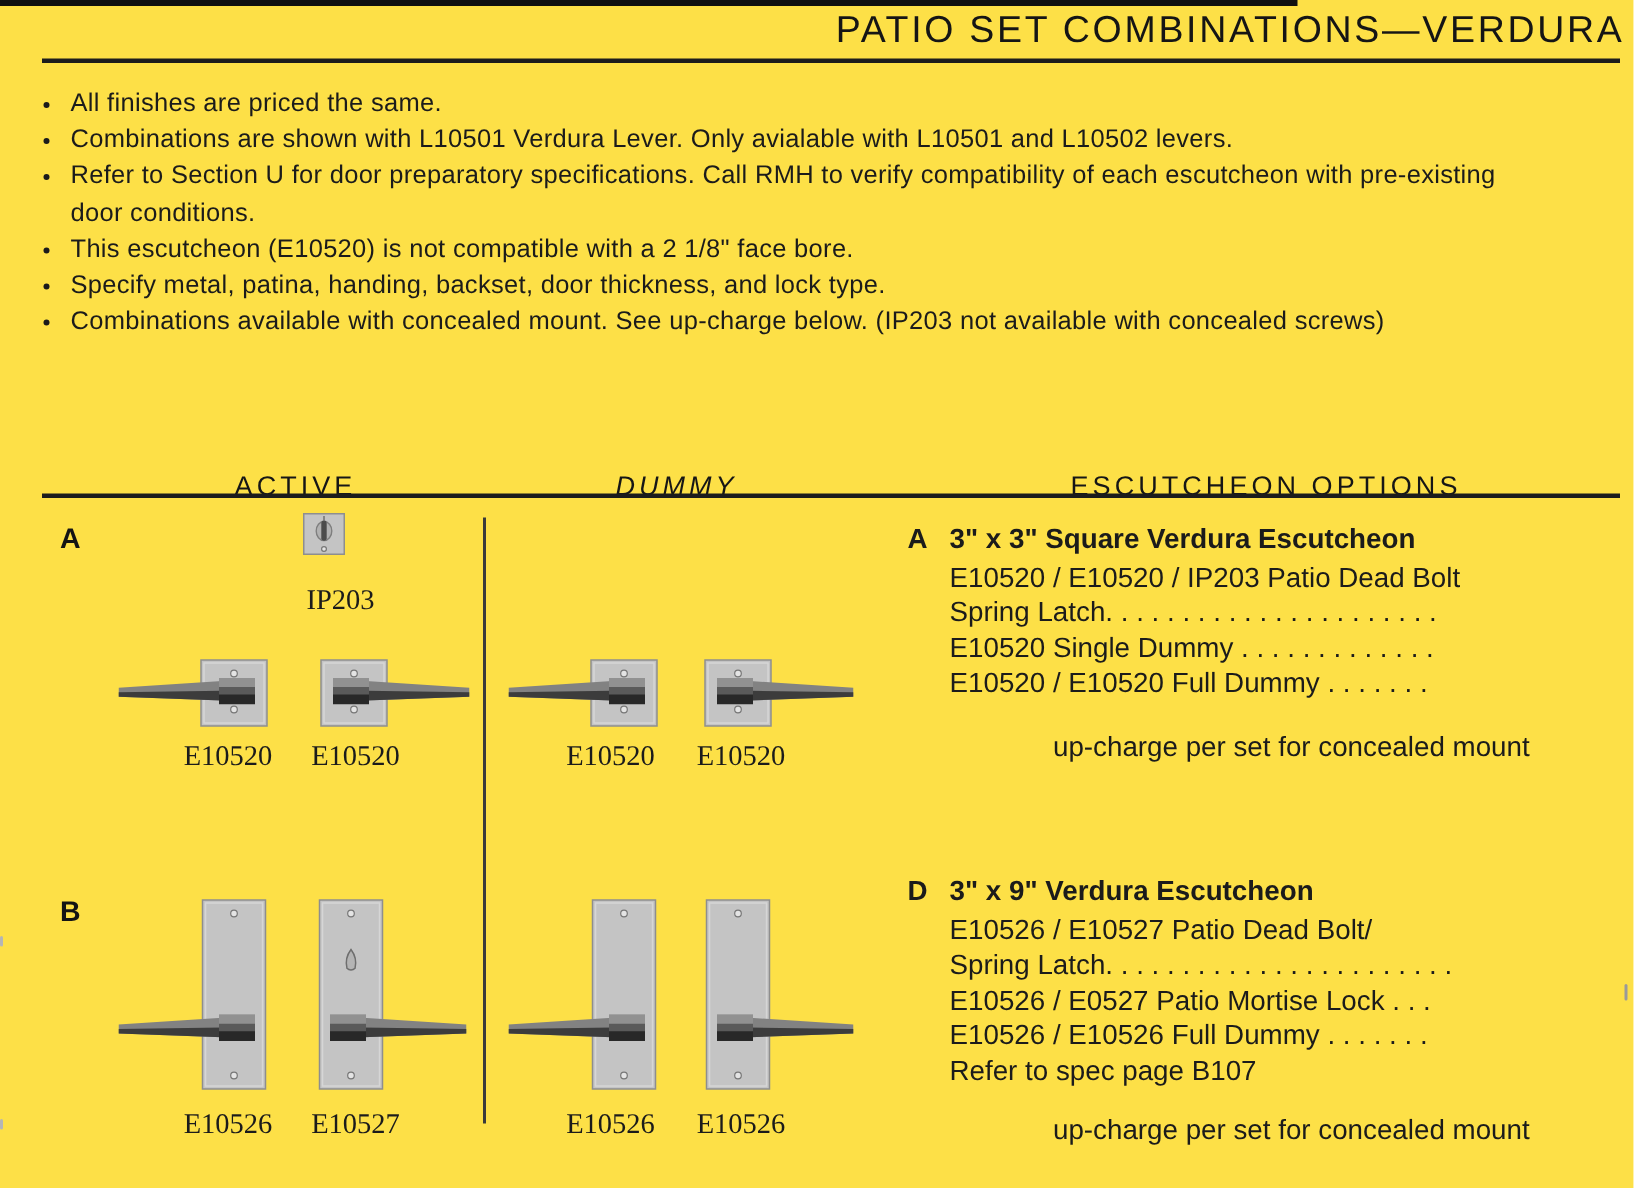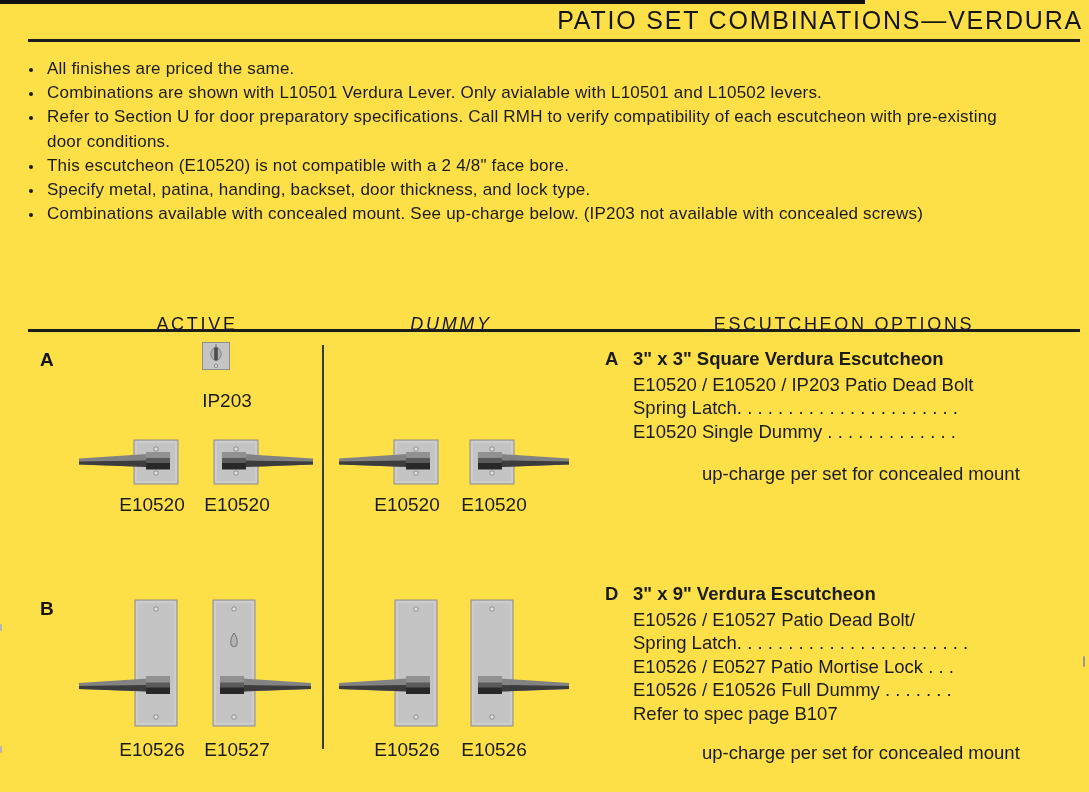--- a/index.html
+++ b/index.html
@@ -40,21 +40,21 @@
   .screw { fill:#e4e4e4; stroke:#767676; stroke-width:0.8; }
   .lever-body { fill:#828282; }
   .lever-shadow { fill:#3c3c3c; }
   .hub-base { fill:#5a5a5a; }
   .hub-top { fill:#919191; }
   .hub-bottom { fill:#282828; }
   .keyhole { fill:#b4b4b4; stroke:#6e6e6e; stroke-width:1; }
 
   .hw-label {
     position:absolute; width:90px; text-align:center; font-size:19px;
-    color:#1b1b1b; white-space:nowrap;
+    color:#1b1b1b; white-space:nowrap;font-family:Liberation Serif, serif;
   }
   .row-label { position:absolute; font-size:19px; font-weight:bold; color:#141414; }
 
   
   .opt-block { position:absolute; left:605px; width:480px; font-size:18.5px; line-height:23.5px; color:#1b1b1b; }
   .opt-key { position:absolute; left:0; top:0; font-weight:bold; }
   .opt-title { margin-left:28px; font-weight:bold; margin-bottom:2px; white-space:nowrap; }
   .opt-line { margin-left:28px; white-space:nowrap; }
   .opt-upcharge { margin-left:97px; white-space:nowrap; }
 
@@ -66,21 +66,21 @@
 <div class="page">
 
   <div class="topbar"></div>
   <div class="page-title">PATIO SET COMBINATIONS—VERDURA</div>
   <div class="title-rule"></div>
 
   <ul class="notes">
     <li>All finishes are priced the same.</li>
     <li>Combinations are shown with L10501 Verdura Lever. Only avialable with L10501 and L10502 levers.</li>
     <li>Refer to Section U for door preparatory specifications. Call RMH to verify compatibility of each escutcheon with pre-existing door conditions.</li>
-    <li>This escutcheon (E10520) is not compatible with a 2 4/8" face bore.</li>
+    <li>This escutcheon (E10520) is not compatible with a 2 1/8" face bore.</li>
     <li>Specify metal, patina, handing, backset, door thickness, and lock type.</li>
     <li>Combinations available with concealed mount. See up-charge below. (IP203 not available with concealed screws)</li>
   </ul>
 
   <div class="col-head" style="left:197px;">ACTIVE</div>
   <div class="col-head" style="left:451px;font-style:italic;">DUMMY</div>
   <div class="col-head" style="left:844px;text-align:right;">ESCUTCHEON OPTIONS</div>
   <div class="table-rule"></div>
   <div class="col-divider"></div>
 
@@ -149,20 +149,21 @@
   <div class="hw-label" style="left:192px; top:494px;">E10520</div>
   <div class="hw-label" style="left:362px; top:494px;">E10520</div>
   <div class="hw-label" style="left:449px; top:494px;">E10520</div>
 
   <div class="opt-block" style="top:347px;">
     <span class="opt-key">A</span>
     <div class="opt-title">3" x 3" Square Verdura Escutcheon</div>
     <div class="opt-line">E10520 / E10520 / IP203 Patio Dead Bolt</div>
     <div class="opt-line">Spring Latch. . . . . . . . . . . . . . . . . . . . . .</div>
     <div class="opt-line">E10520 Single Dummy . . . . . . . . . . . . .</div>
+    <div class="opt-line">E10520 / E10520 Full Dummy . . . . . . .</div>
     <div class="opt-upcharge" style="margin-top:19px;">up-charge per set for concealed mount</div>
   </div>
 
   <div class="row-label" style="left:40px; top:598px;">B</div>
 
   <svg class="combo-svg" style="left:79px; top:599px;" width="200" height="128" viewBox="0 0 200 128">
     <rect x="56" y="1" width="42" height="126" class="plate"></rect>
     <rect x="58" y="3" width="38" height="122" class="plate-inner"></rect>
     <circle cx="77" cy="10" r="2.2" class="screw"></circle>
     <circle cx="77" cy="118" r="2.2" class="screw"></circle>

